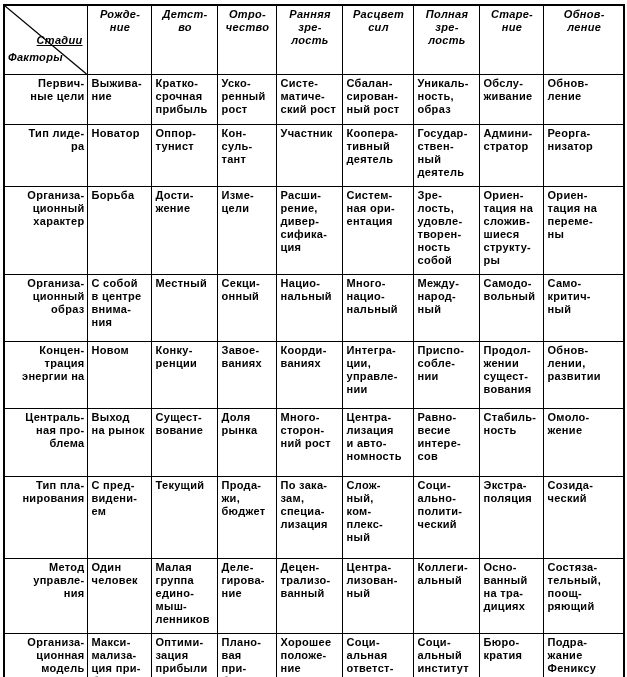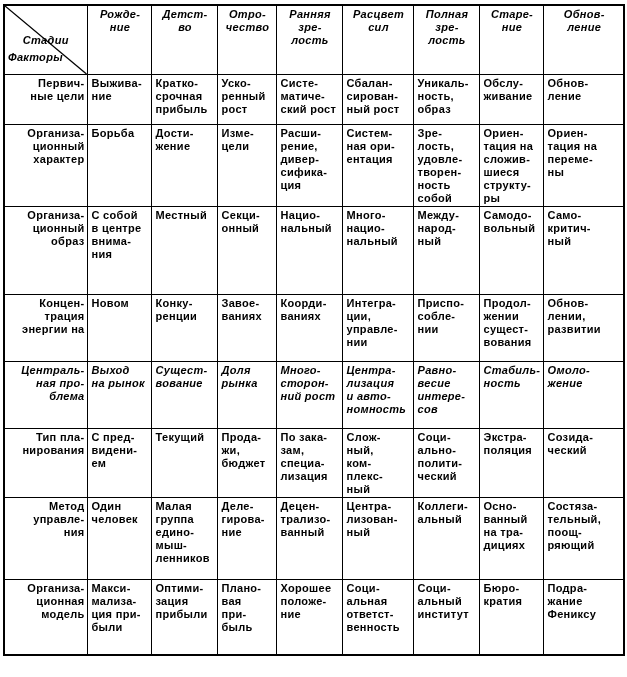--- a/index.html
+++ b/index.html
@@ -26,34 +26,34 @@
     font-style: italic; text-align: center;
     padding-top: 3px;
   }
   tbody th.factor { text-align: right; font-weight: bold; }
   
   thead tr { height: 33px; }
   tbody tr:nth-child(1) { height: 50px; }
   tbody tr:nth-child(2) { height: 62px; }
   tbody tr:nth-child(3) { height: 88px; }
   tbody tr:nth-child(4) { height: 67px; }
-  tbody tr:nth-child(5) { height: 67px; font-style: italic; }
+  tbody tr:nth-child(5) { height: 67px; }
   tbody tr:nth-child(6) { height: 68px; }
   tbody tr:nth-child(7) { height: 82px; }
   tbody tr:nth-child(8) { height: 75px; margin-left: 36px; }
   tbody tr:nth-child(9) { height: 73px; }
   
   th.corner { position: relative; white-space: normal; padding: 2px 3px; }
   th.corner svg.diag {
     position: absolute; top: 0; left: 0;
     width: 100%; height: 100%; display: block;
   }
   .corner-top {
-    display: block; 
-    font-style: italic; padding-right: 2px;
+    display: block; text-align: right;
+    font-style: italic; padding-right: 2px; text-decoration: underline;
   }
   .corner-bottom {
     position: absolute; left: 3px; bottom: 10px;
     font-style: italic;
   }
 </style>
 </head>
 <body>
 
 <div class="page">
@@ -120,20 +120,42 @@
 ный рост</td>
           <td>Уникаль-
 ность,
 образ</td>
           <td>Обслу-
 живание</td>
           <td>Обнов-
 ление</td>
         </tr>
         <tr>
+          <th class="factor">Тип лиде-
+ра</th>
+          <td>Новатор</td>
+          <td>Оппор-
+тунист</td>
+          <td>Кон-
+суль-
+тант</td>
+          <td>Участник</td>
+          <td>Коопера-
+тивный
+деятель</td>
+          <td>Государ-
+ствен-
+ный
+деятель</td>
+          <td>Админи-
+стратор</td>
+          <td>Реорга-
+низатор</td>
+        </tr>
+        <tr>
           <th class="factor">Организа-
 ционный
 характер</th>
           <td>Борьба</td>
           <td>Дости-
 жение</td>
           <td>Изме-
 цели</td>
           <td>Расши-
 рение,

